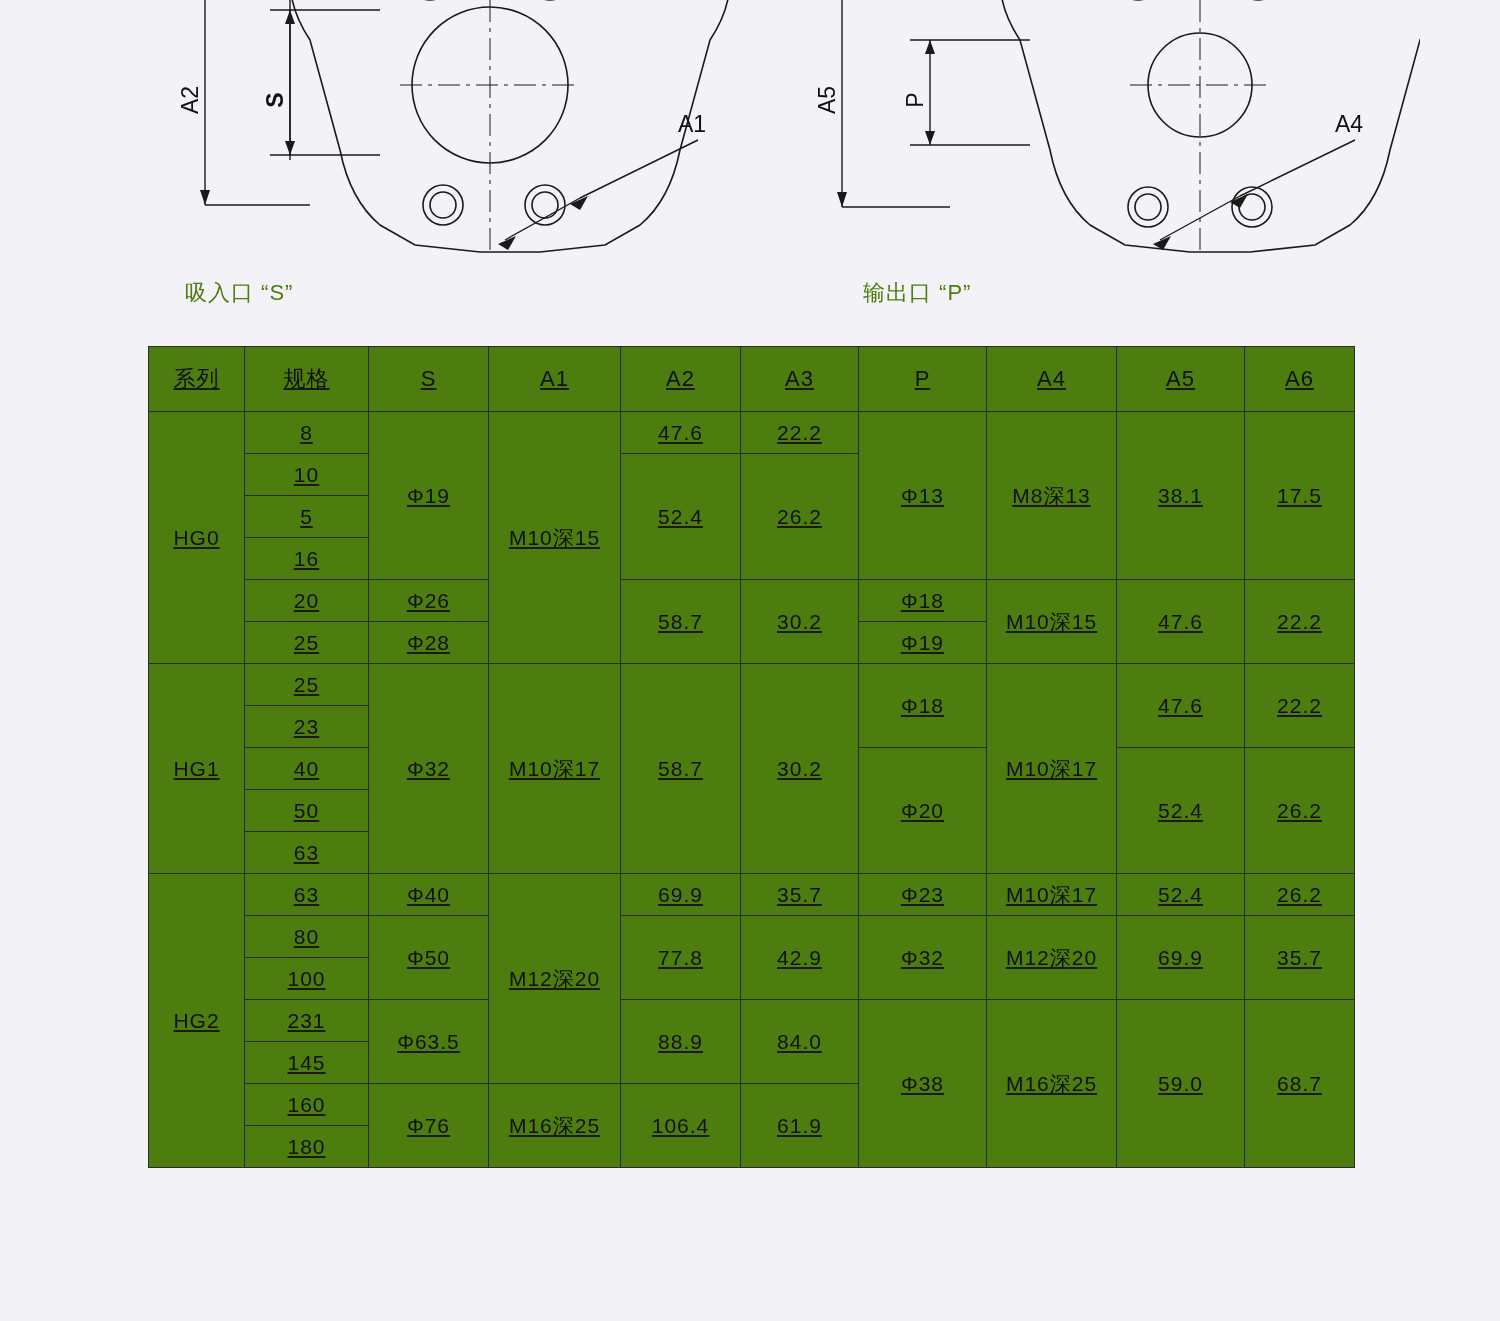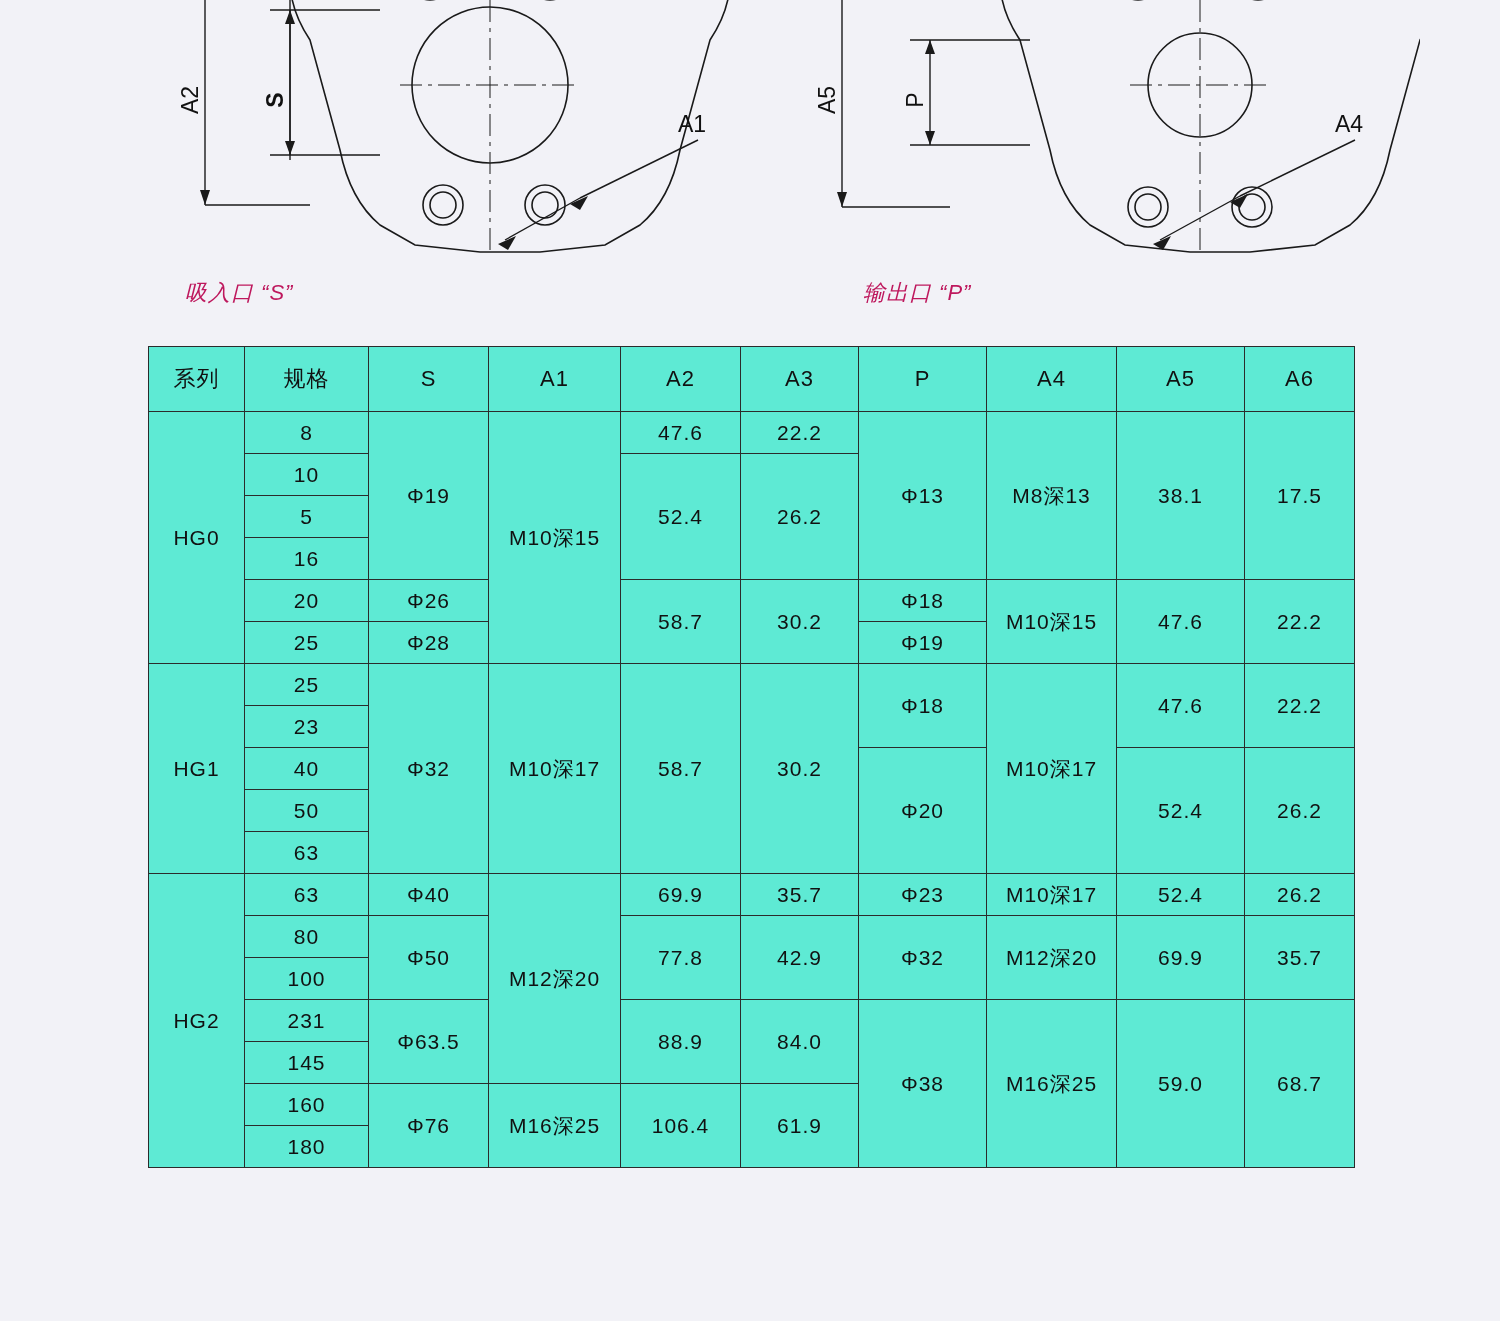--- a/index.html
+++ b/index.html
@@ -16,37 +16,37 @@
   
   .drawings{position:absolute;left:0;top:0;width:1500px;height:320px;}
   .draw-box{position:absolute;top:0;}
   .draw-left{left:150px;width:620px;height:320px;}
   .draw-right{left:800px;width:620px;height:320px;}
   .caption{
     position:absolute;
     font-size:22px;
     letter-spacing:1px;
     white-space:nowrap;
-    color:#be185d;
-    font-style:italic;
+    color:#4d7c0f;
   }
   .cap-left{left:185px;top:278px;}
   .cap-right{left:828px;top:278px;margin-left:35px;}
 
   
   .table-wrap{
     position:absolute;
     left:148px;top:346px;
     width:1206px;
   }
   table.spec{
     border-collapse:collapse;
     width:1206px;
     table-layout:fixed;
-    background:#5eead4;
+    background:#4d7c0f;
+    text-decoration:underline;
   }
   table.spec th, table.spec td{
     border:1.6px solid #2b2b2b;
     text-align:center;
     vertical-align:middle;
     font-weight:normal;
     font-size:21px;
     color:#111;
     padding:0;
     height:41px;

